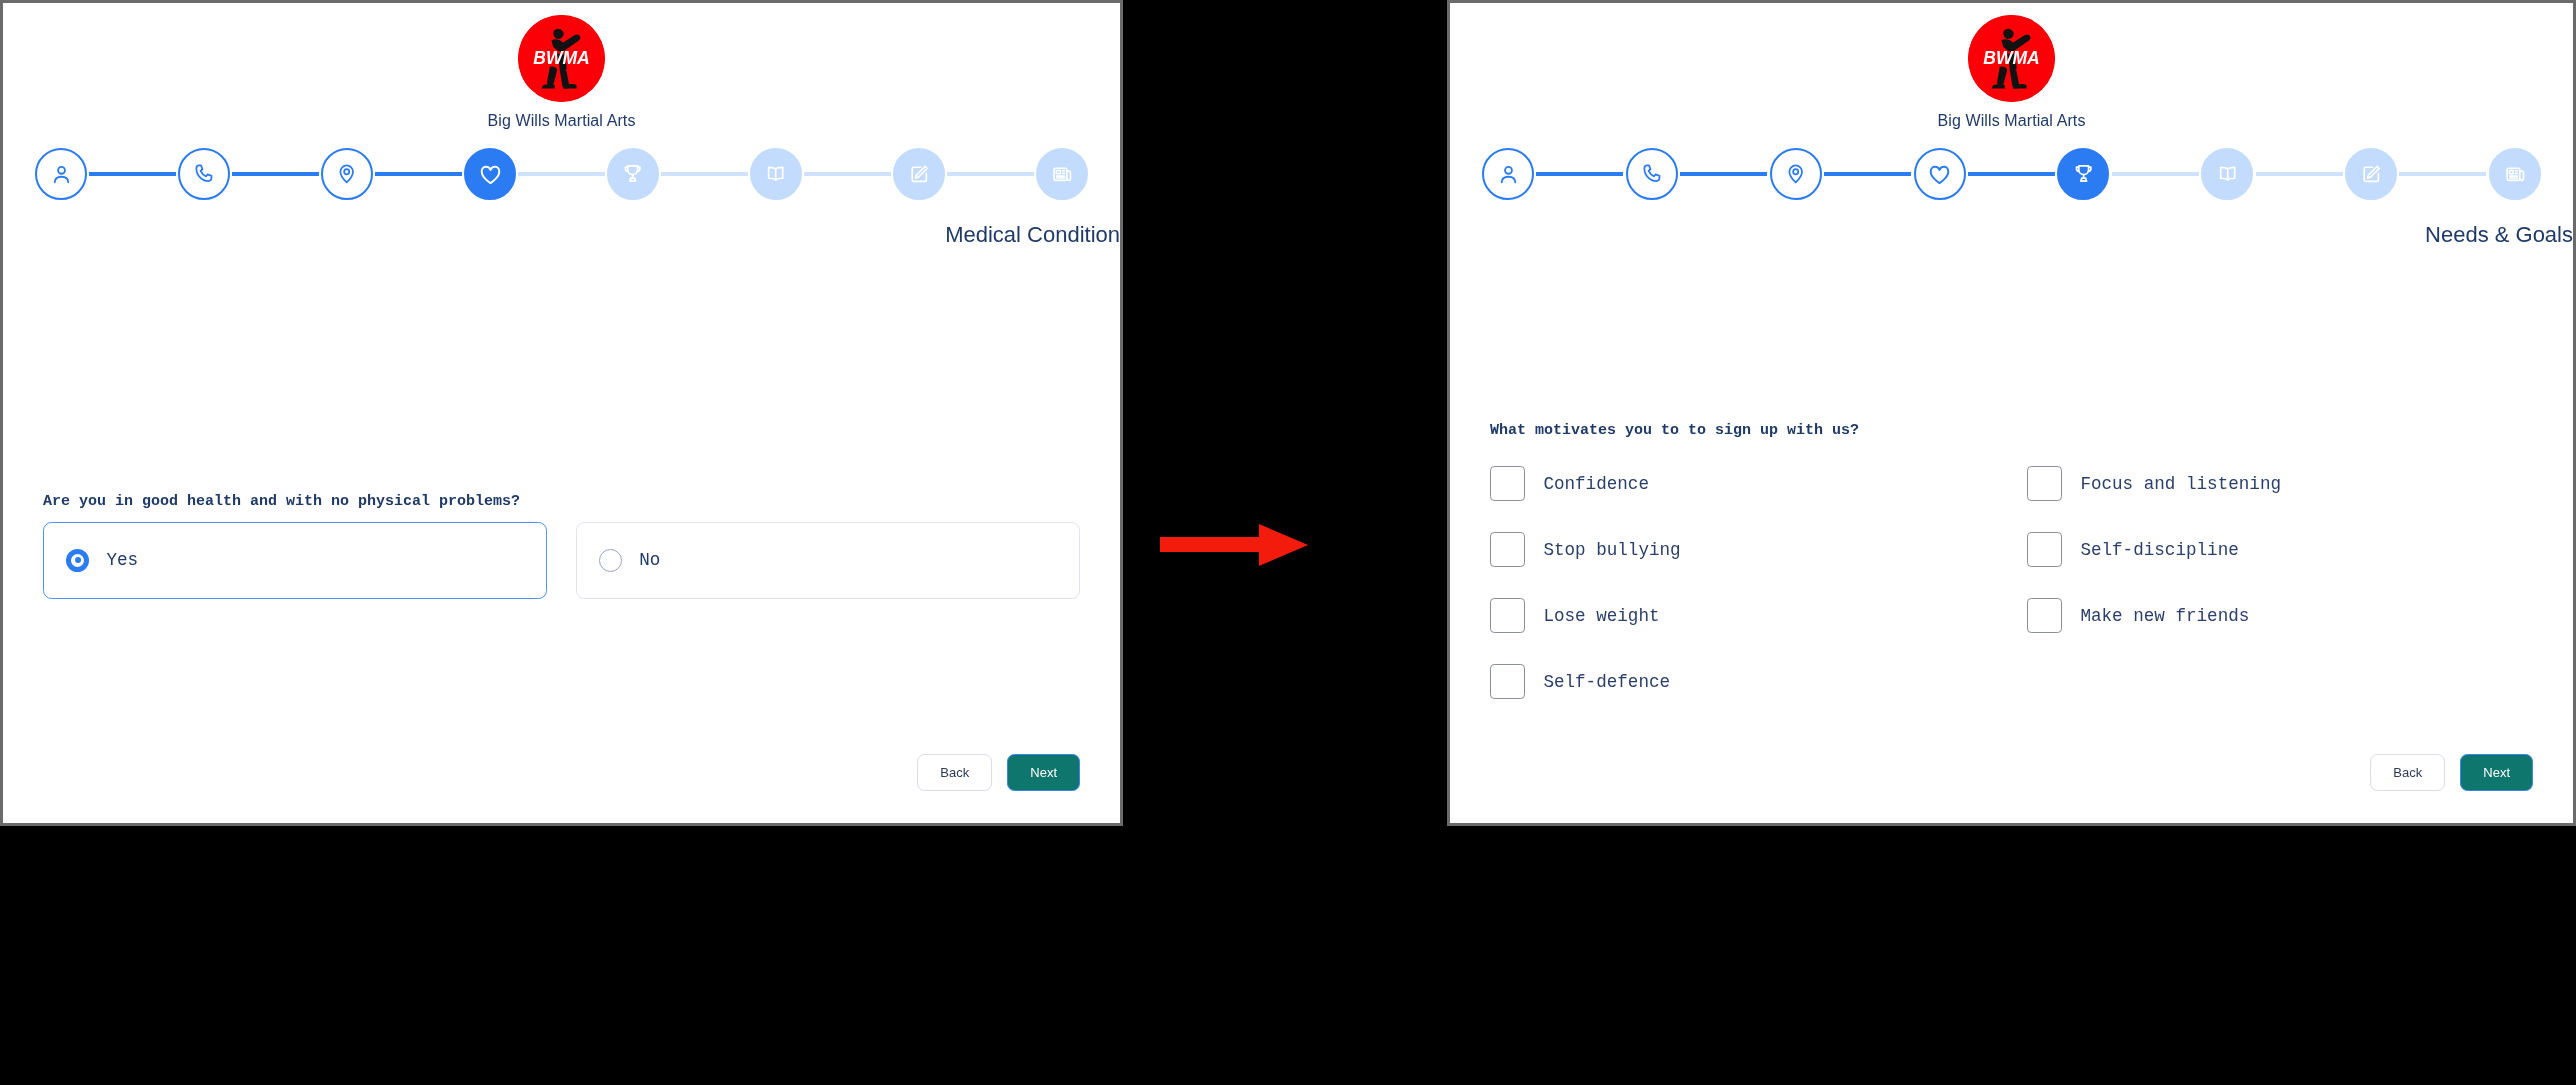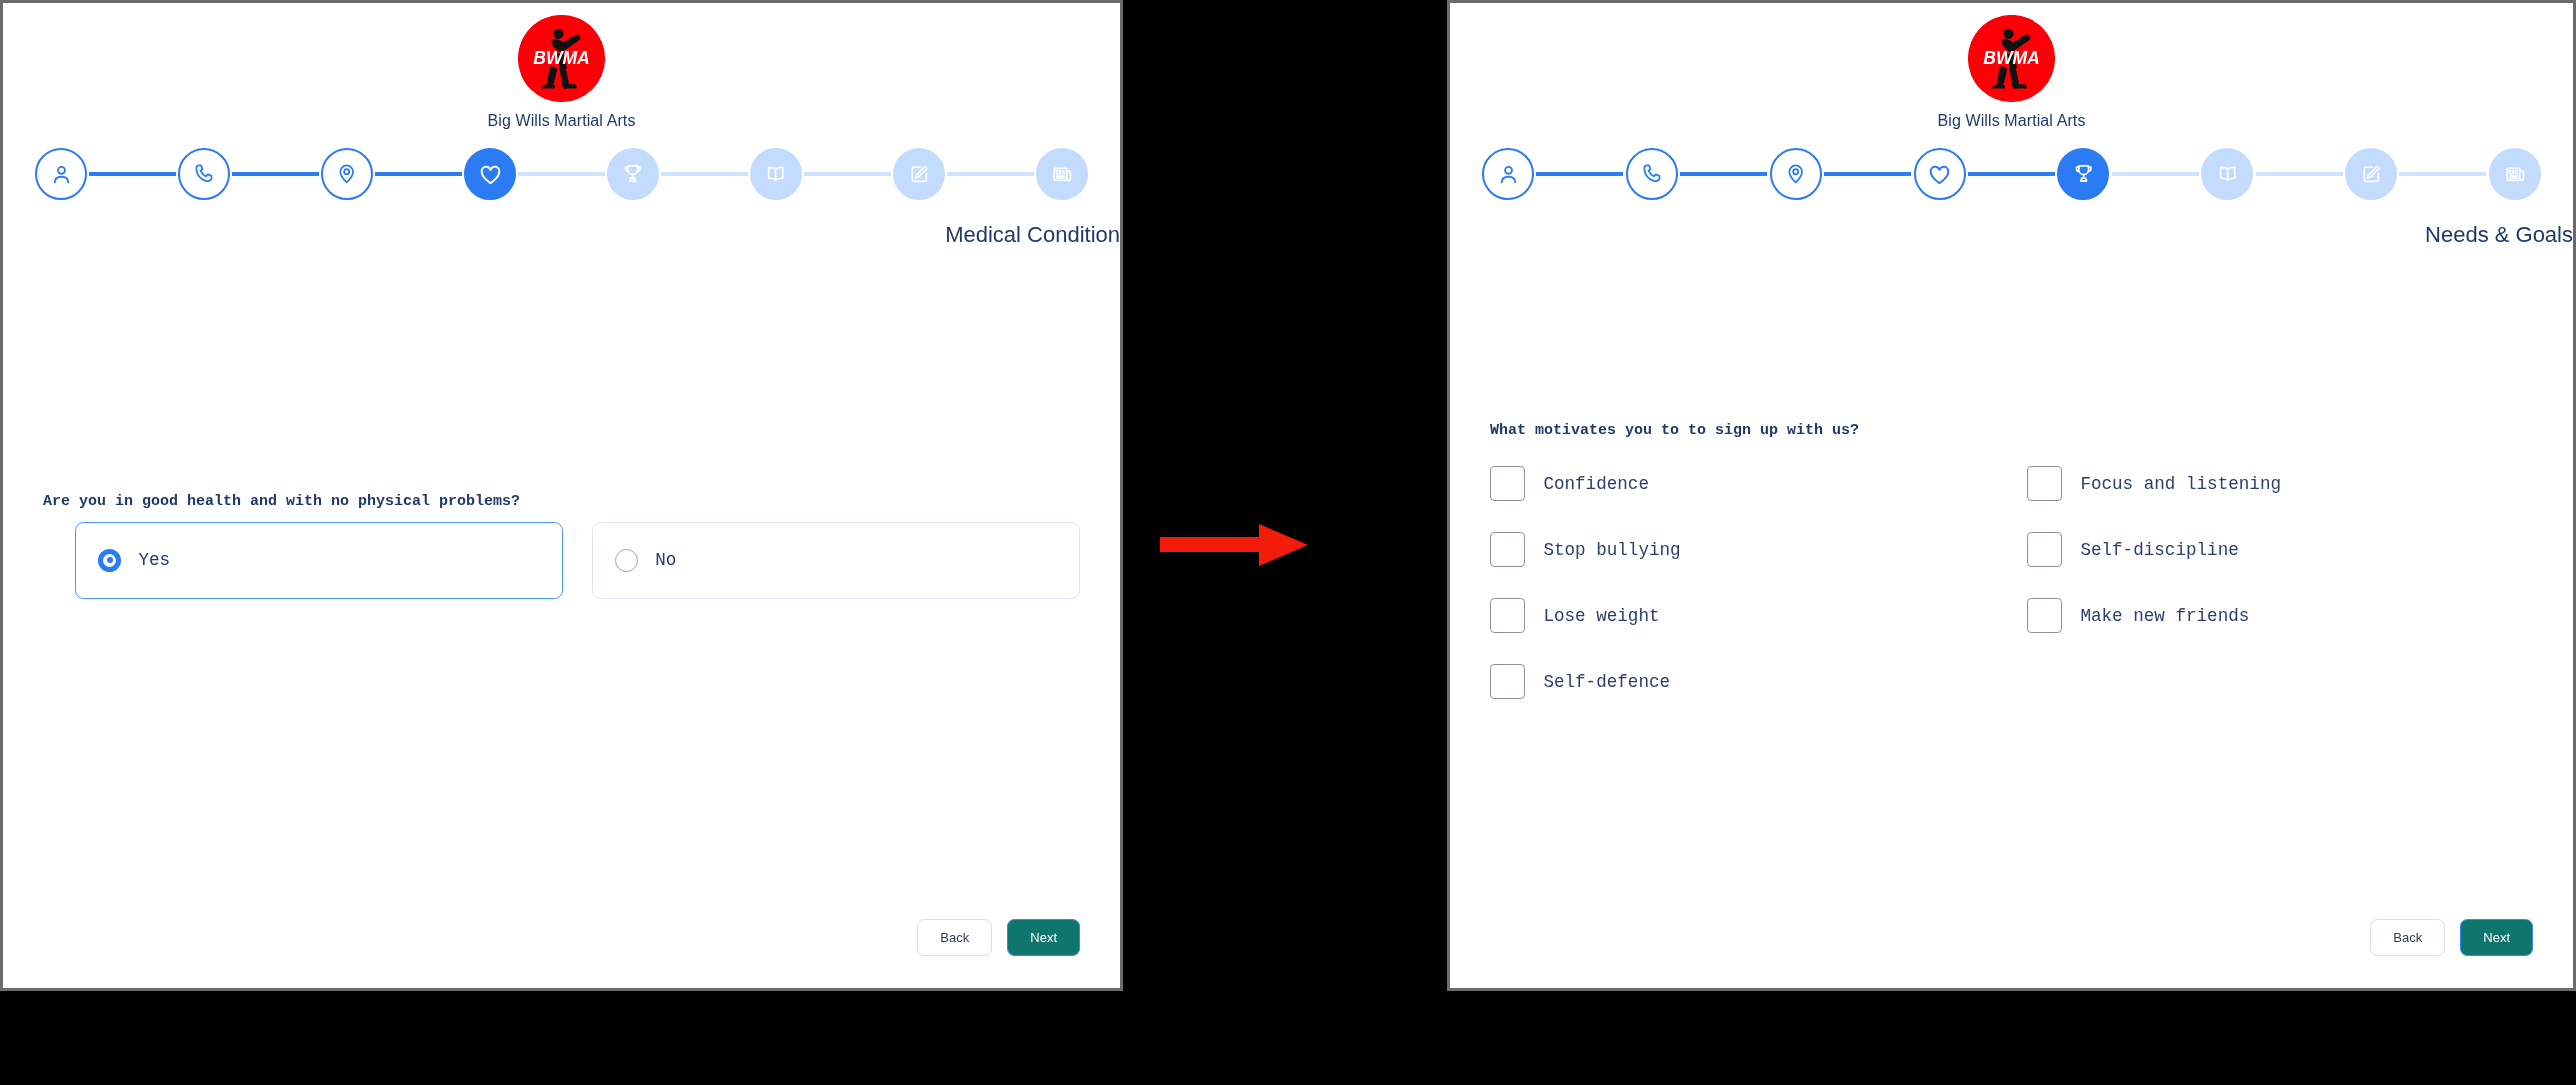--- a/index.html
+++ b/index.html
@@ -13,21 +13,21 @@
     position: relative;
     width: 2576px; height: 1085px;
     background: #000000;
     display: flex;
   }
 
   
   .panel {
     position: relative;
     background: #ffffff;
-    height: 991px;
+    height: 826px;
     border: 3.3px solid #6b6b6b;
     overflow: hidden;
   }
   .panel-left  { width: 1123px; }
   .panel-right { width: 1129px; }
   .gap {
     width: 324px;
     height: 1085px;
     background: #000000;
     position: relative;
@@ -149,21 +149,21 @@
   .radio-card {
     flex: 1;
     height: 77px;
     border-radius: 8.4px;
     border: 1.7px solid #dfe4ee;
     display: flex;
     align-items: center;
     padding-left: 22px;
     background: #fff;
   }
-  .radio-card.selected { border-color: #4a93f8; margin-left: 32px; }
+  .radio-card.selected { border-color: #4a93f8; }
   .radio-dot {
     width: 23.4px; height: 23.4px;
     border-radius: 50%;
     border: 1.7px solid #9aa5b8;
     position: relative;
     flex: none;
   }
   .radio-card.selected .radio-dot {
     border: 5.9px solid #2b7bf3;
     background: #ffffff;

